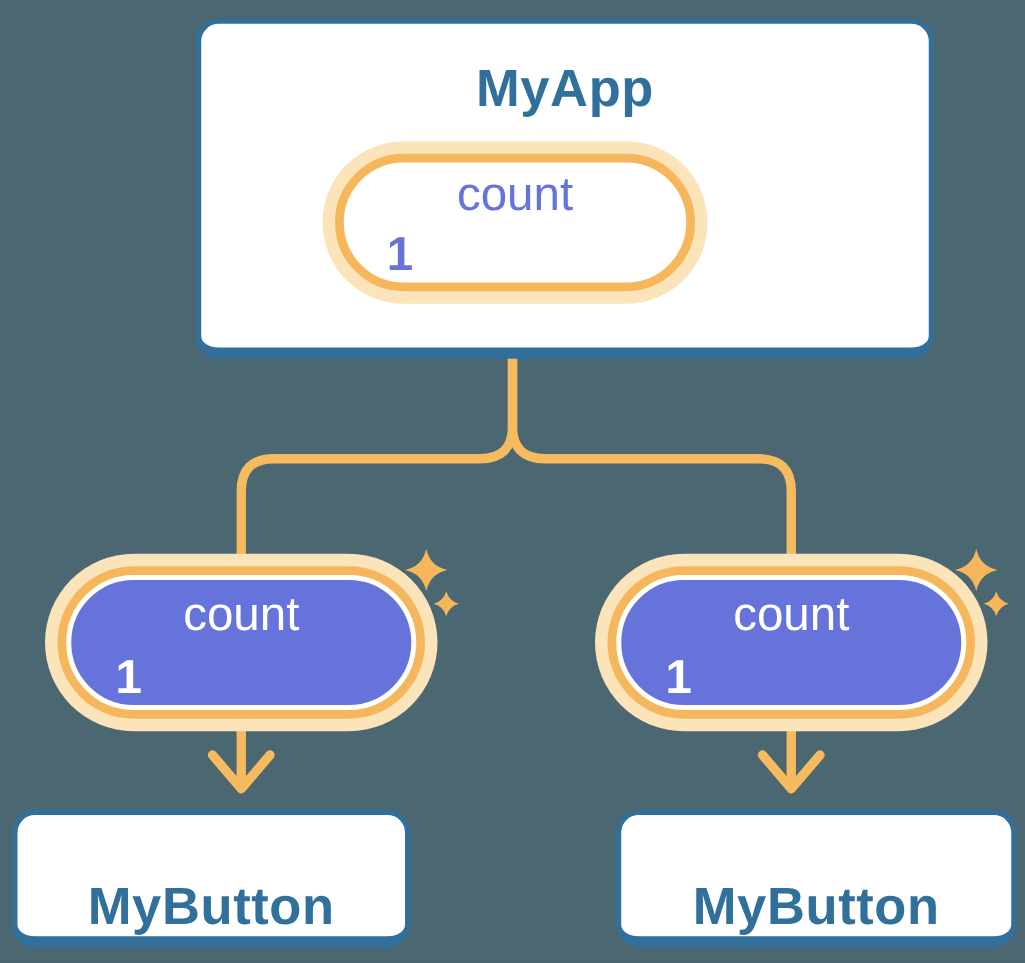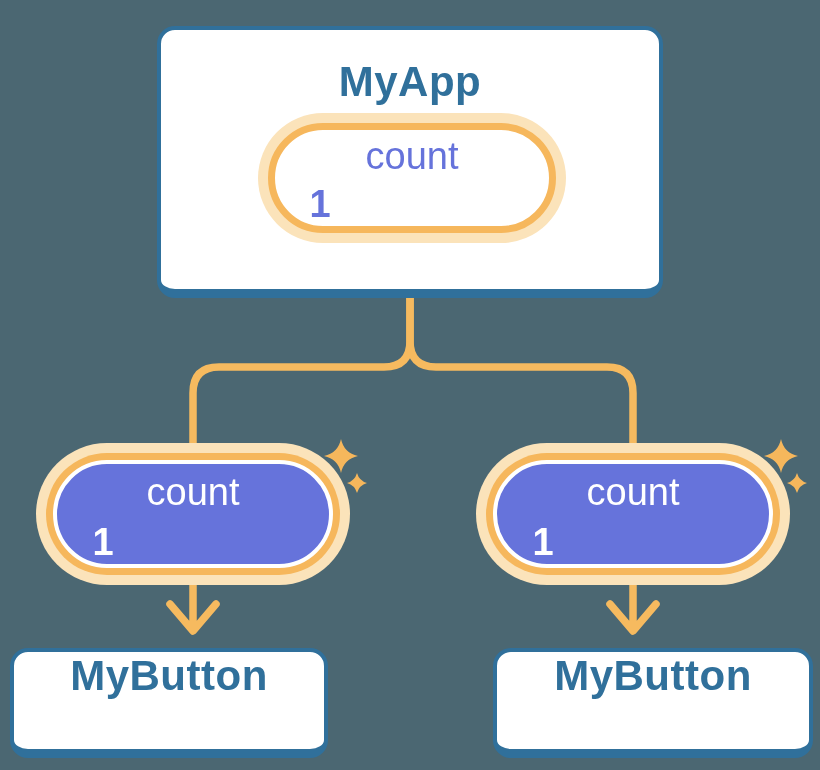--- a/index.html
+++ b/index.html
@@ -6,24 +6,24 @@
     --canvas-bg:#4B6772; --card-bg:#FFFFFF; --blue:#30709B;
     --ring:#F6B75C; --glow:#FBE3BA; --connector:#F6BA5F;
     --purple:#6673DB; --white:#FFFFFF;
   }
   html,body{margin:0;padding:0;}
   body{background:var(--canvas-bg);font-family:"Liberation Sans",sans-serif;}
   .canvas{position:relative;width:820px;height:770px;background:var(--canvas-bg);overflow:hidden;}
   .wires{position:absolute;left:0;top:0;z-index:0;}
   .card{position:absolute;background:var(--card-bg);border:4px solid var(--blue);
         border-bottom-width:9px;border-radius:18px;box-sizing:border-box;z-index:2;}
-  .root-card{left:157px;top:26px;width:506px;height:272px;}
+  .root-card{left:157px;top:15px;width:590px;height:272px;}
   .card-title{color:var(--blue);font-weight:700;font-size:42px;text-align:center;letter-spacing:0.5px;}
   .root-card .card-title{margin-top:28px;}
-  .child-card{display:flex;align-items:flex-start;justify-content:center;}
+  .child-card{display:flex;align-items:flex-end;justify-content:center;}
   .child-card-left{left:10px;top:648px;width:318px;height:110px;}
   .child-card-right{left:493px;top:648px;width:320px;height:110px;}
   .pill{position:absolute;display:flex;align-items:stretch;border-radius:999px;
         box-sizing:border-box;z-index:3;overflow:hidden;flex-direction:column;}
   .state-pill{left:268px;top:123px;width:288px;height:110px;background:var(--card-bg);
         border:7px solid var(--ring);box-shadow:0 0 0 10px var(--glow);}
   .state-pill .pill-label{color:var(--purple);}
   .state-pill .pill-value{color:var(--purple);width:90px;}
   .state-pill .pill-divider{width:4px;background:var(--ring);}
   .prop-pill{width:280px;height:108px;top:460px;background:var(--purple);

